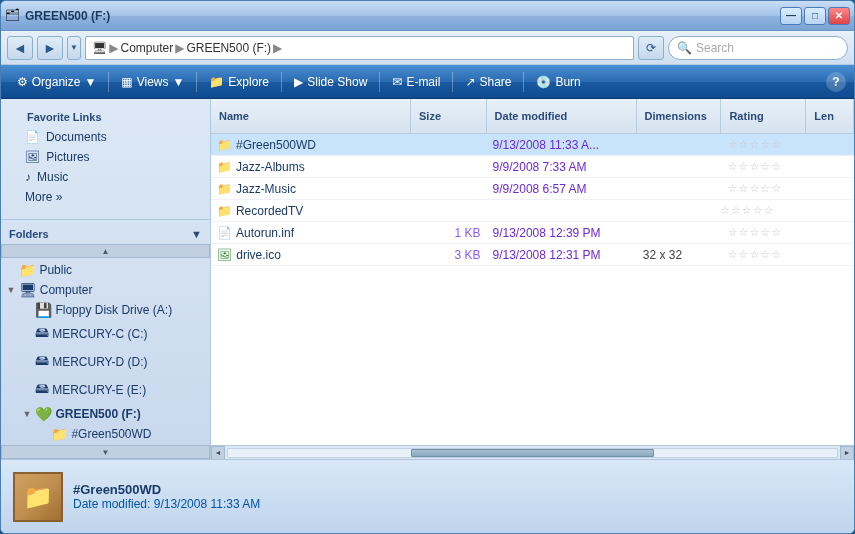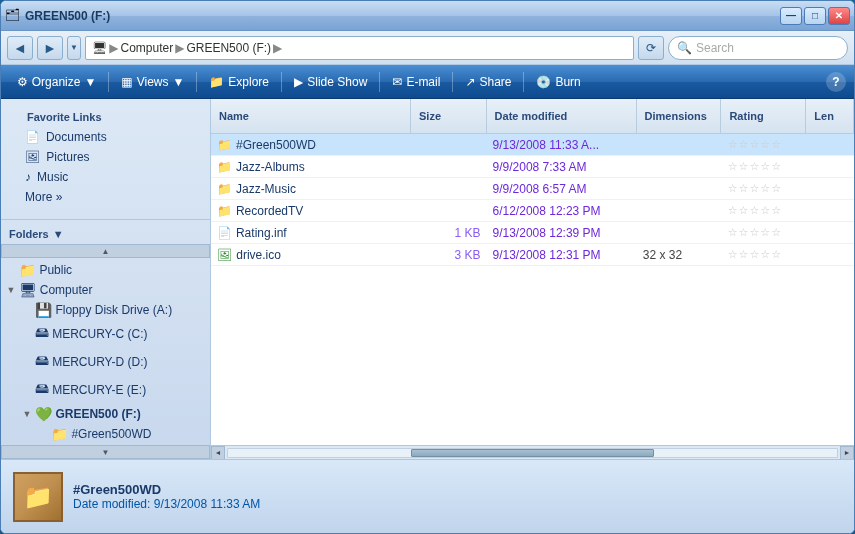--- a/index.html
+++ b/index.html
@@ -225,20 +225,21 @@
     }
     .folders-header {
       display: flex;
       align-items: center;
       padding: 4px 8px;
       font-size: 11px;
       font-weight: bold;
       color: #2a4a7a;
       cursor: pointer;
       gap: 4px;
+      justify-content: space-between;
     }
     .folder-tree {
       flex: 1;
       overflow-y: auto;
       padding: 2px 0;
       position: relative;
     }
     .folder-tree::-webkit-scrollbar { width: 14px; }
     .folder-tree::-webkit-scrollbar-track { background: #d0e0f0; }
     .folder-tree::-webkit-scrollbar-thumb { background: #8aabcc; border: 1px solid #6a8bac; }
@@ -672,36 +673,35 @@
           </div>
           <div class="file-len"></div>
         </div>
 
         <div class="file-row">
           <div class="file-name">
             <span>📁</span>
             <span>RecordedTV</span>
           </div>
           <div class="file-size"></div>
-          <div class="file-date">6/12/2008 12:23 PM</div>
           <div class="file-dim"></div>
           <div class="file-rating">
             <span class="star">☆</span>
             <span class="star">☆</span>
             <span class="star">☆</span>
             <span class="star">☆</span>
             <span class="star">☆</span>
           </div>
           <div class="file-len"></div>
         </div>
 
         <div class="file-row">
           <div class="file-name">
             <span>📄</span>
-            <span>Rating.inf</span>
+            <span>Autorun.inf</span>
           </div>
           <div class="file-size">1 KB</div>
           <div class="file-date">9/13/2008 12:39 PM</div>
           <div class="file-dim"></div>
           <div class="file-rating">
             <span class="star">☆</span>
             <span class="star">☆</span>
             <span class="star">☆</span>
             <span class="star">☆</span>
             <span class="star">☆</span>

